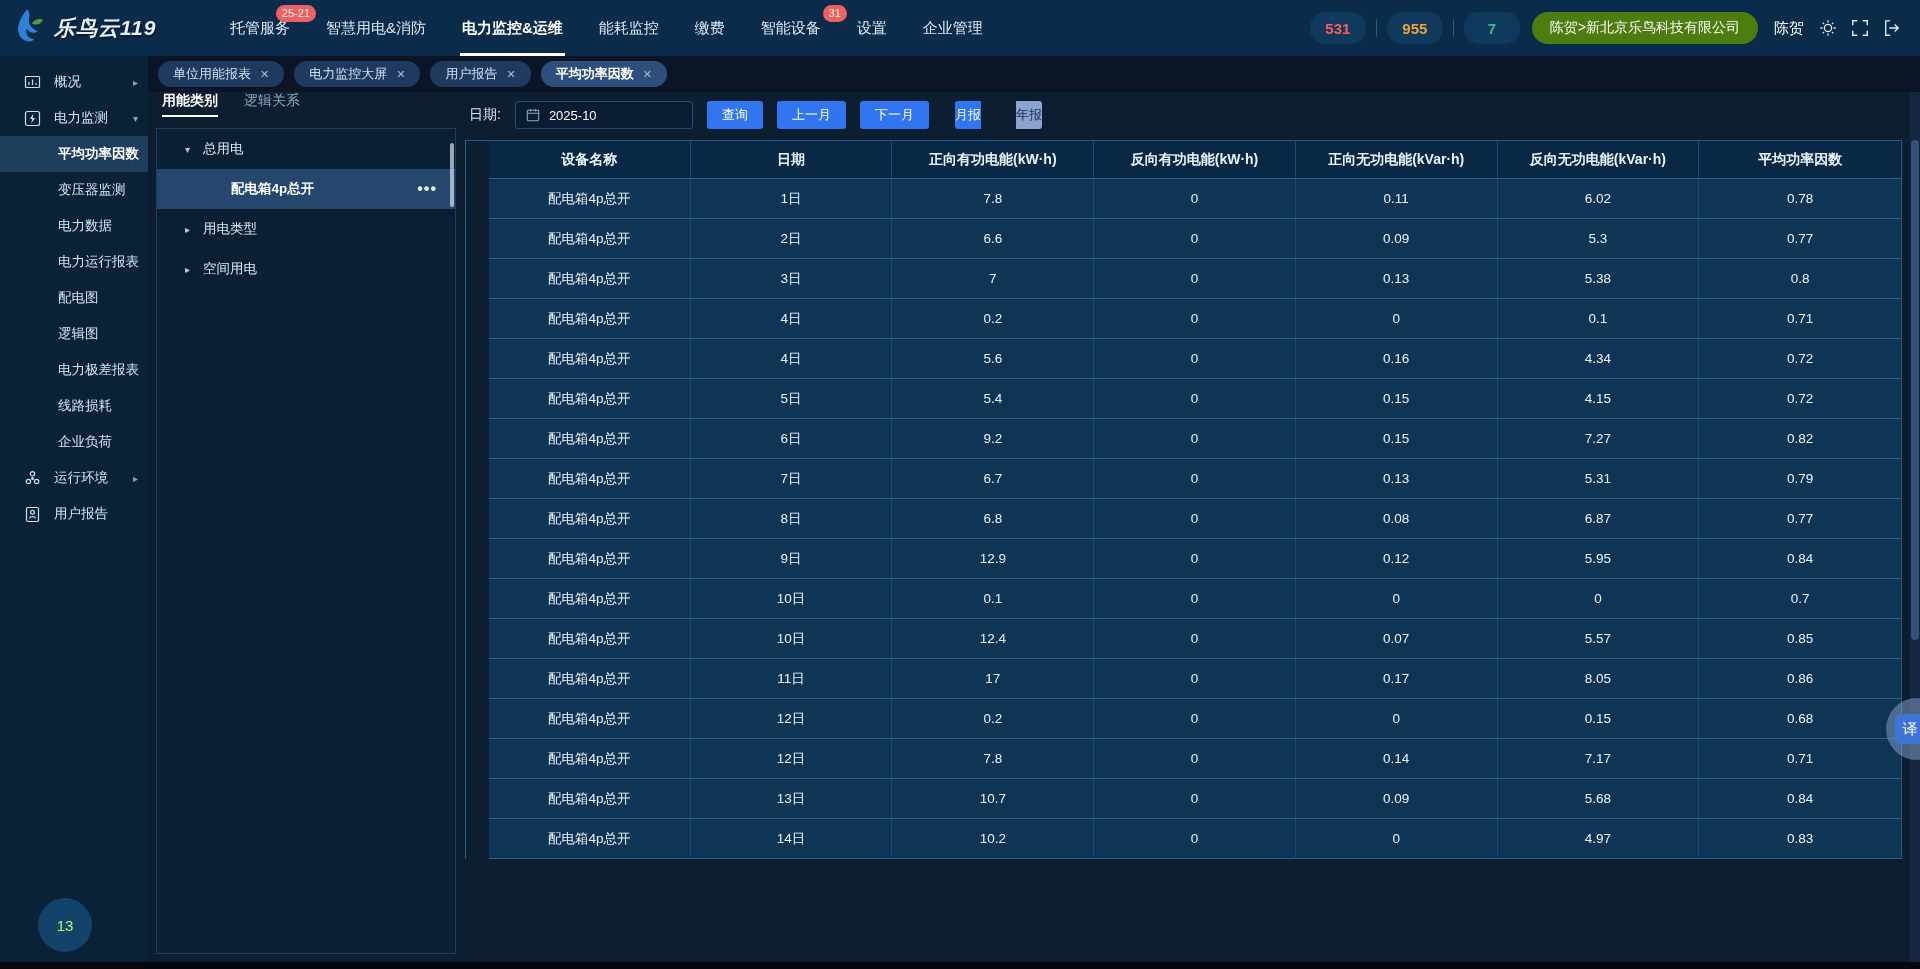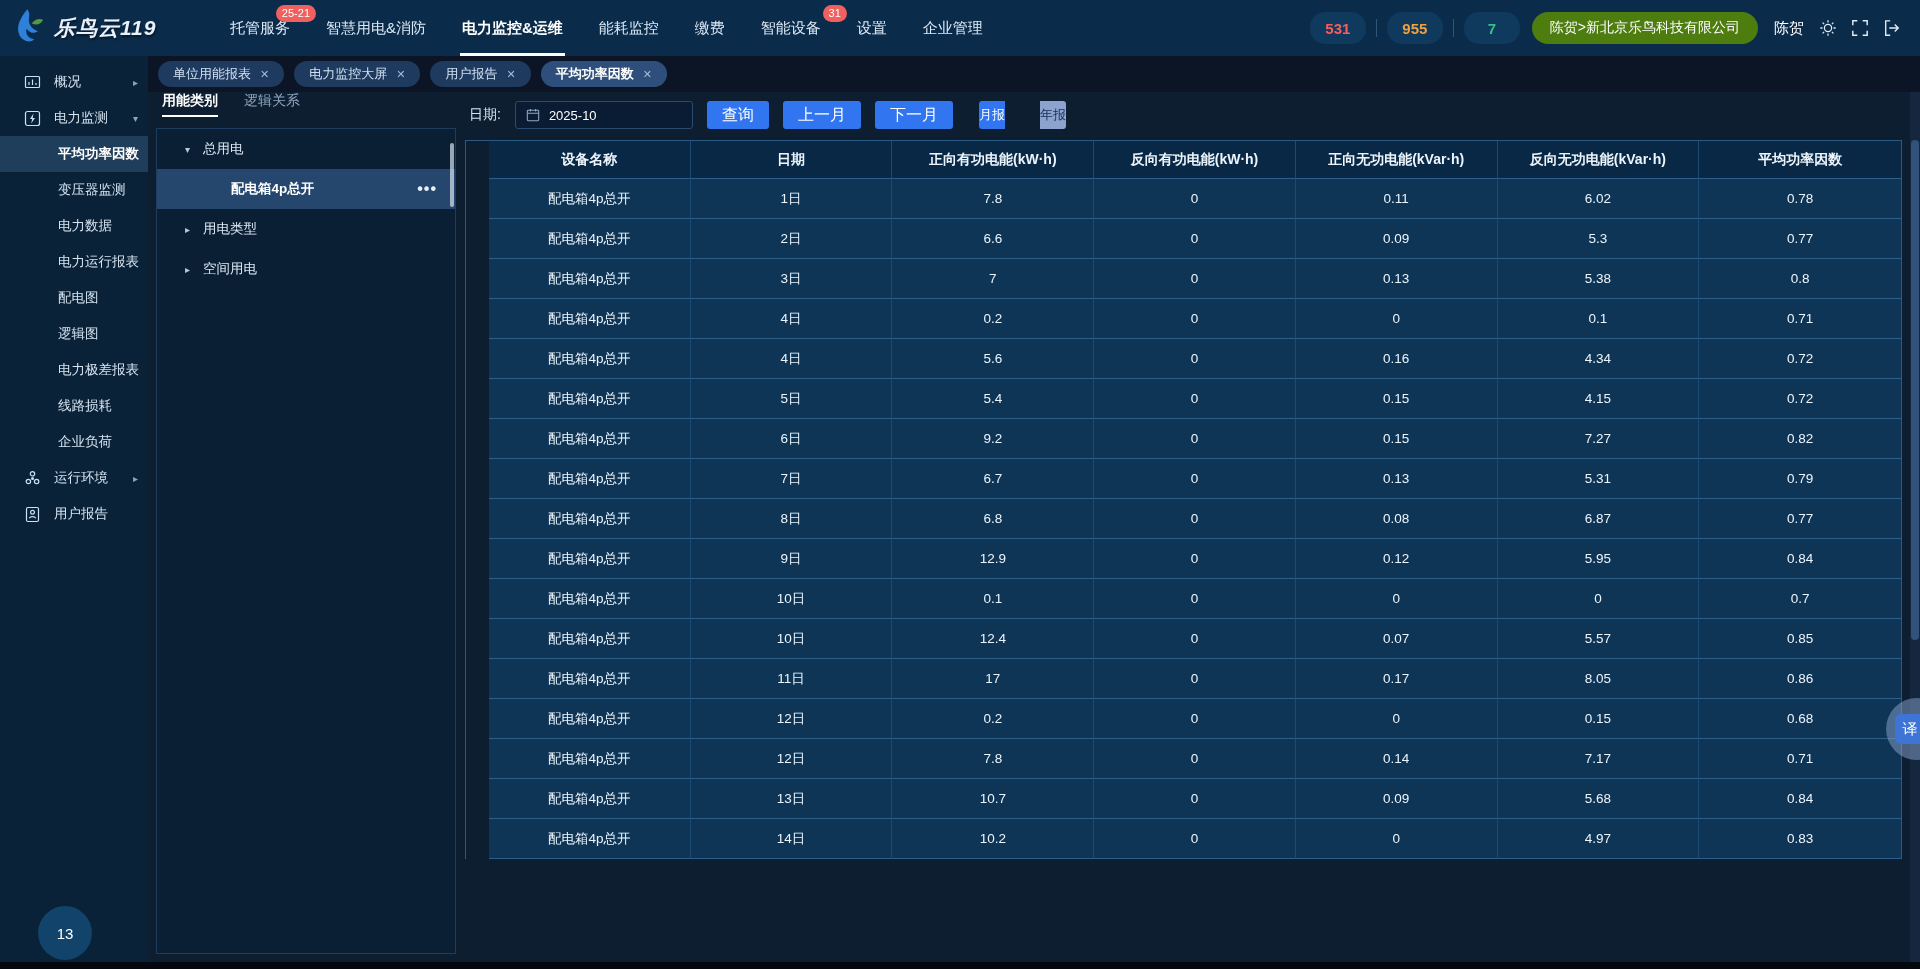--- a/index.html
+++ b/index.html
@@ -38,22 +38,22 @@
   .sidebar { position:absolute; top:56px; left:0; width:148px; bottom:7px; background:#0a2238;
     padding-top:8px; color:#d5e3f0; font-size:13.5px; z-index:4; }
   .side-item { height:36px; display:flex; align-items:center; padding-left:24px; position:relative;
     cursor:pointer; white-space:nowrap; }
   .side-item .s-icon { width:17px; height:17px; margin-right:13px; color:#cfe0f0; display:inline-flex; }
   .side-item .s-icon svg { width:17px; height:17px; }
   .side-sub { height:36px; display:flex; align-items:center; padding-left:58px; cursor:pointer;
     white-space:nowrap; color:#d5e3f0; }
   .side-sub.active { background:#1e3e5b; color:#fff; font-weight:bold; }
   .side-chevron { position:absolute; right:10px; color:#8aa3bd; font-size:10px; }
-  .badge-13 { position:absolute; left:38px; bottom:2px; width:54px; height:54px; border-radius:50%;
-    background:#12436b; color:#ffffff; display:flex; align-items:center; justify-content:center;
+  .badge-13 { position:absolute; left:38px; bottom:10px; width:54px; height:54px; border-radius:50%;
+    background:#12436b; color:#bef264; display:flex; align-items:center; justify-content:center;
     font-size:15px; cursor:pointer; }
 
   
   .main { position:absolute; top:56px; left:148px; right:0; bottom:7px; display:flex;
     flex-direction:column; }
   .tabstrip { height:36px; background:#0c1526; display:flex; align-items:center; gap:10px;
     padding:0 10px; flex:none; }
   .tab-pill { height:26px; border-radius:14px; background:#1f3a5f; color:#cfe0f2; font-size:13px;
     display:flex; align-items:center; gap:9px; padding:0 15px; cursor:pointer; white-space:nowrap; }
   .tab-pill.active { background:#2e4f7b; color:#fff; font-weight:bold; }
@@ -81,21 +81,21 @@
     background:rgba(230,240,250,.65); border-radius:2px; }
 
   
   .right-area { position:absolute; left:317px; top:8px; right:18px; bottom:8px; }
   .toolbar { display:flex; align-items:center; height:30px; gap:14px; padding-left:4px; }
   .date-label { color:#d6e4f2; font-size:14px; }
   .date-input { width:178px; height:28px; background:#0a1c33; border:1px solid #2a4a70;
     border-radius:3px; display:flex; align-items:center; gap:9px; padding:0 10px; color:#fff;
     font-size:13px; cursor:pointer; }
   .cal { color:#93a9c2; display:inline-flex; } .cal svg { width:14px; height:14px; }
-  .btn { height:28px; border-radius:3px; background:#3176f0; color:#fff; font-size:16px;
+  .btn { height:28px; border-radius:3px; background:#3176f0; color:#fff; font-size:13px;
     padding:0 15px; display:flex; align-items:center; cursor:pointer; white-space:nowrap; }
   .seg { display:flex; margin-left:12px; border-radius:3px; overflow:hidden; }
   .seg-item { height:28px; padding:0 0; display:flex; align-items:center; font-size:13px;
     cursor:pointer; white-space:nowrap; }
   .seg-item.active { background:#3176f0; color:#fff; }
   .seg-item.inactive { background:#8da3cf; color:#1c2f55;margin-left:35px; }
 
   .table { position:absolute; top:40px; left:0; right:0; border:1px solid #2a5a84;
     border-bottom:none;padding-left:23px; }
   .trow { display:grid; grid-template-columns:repeat(7,1fr); }

